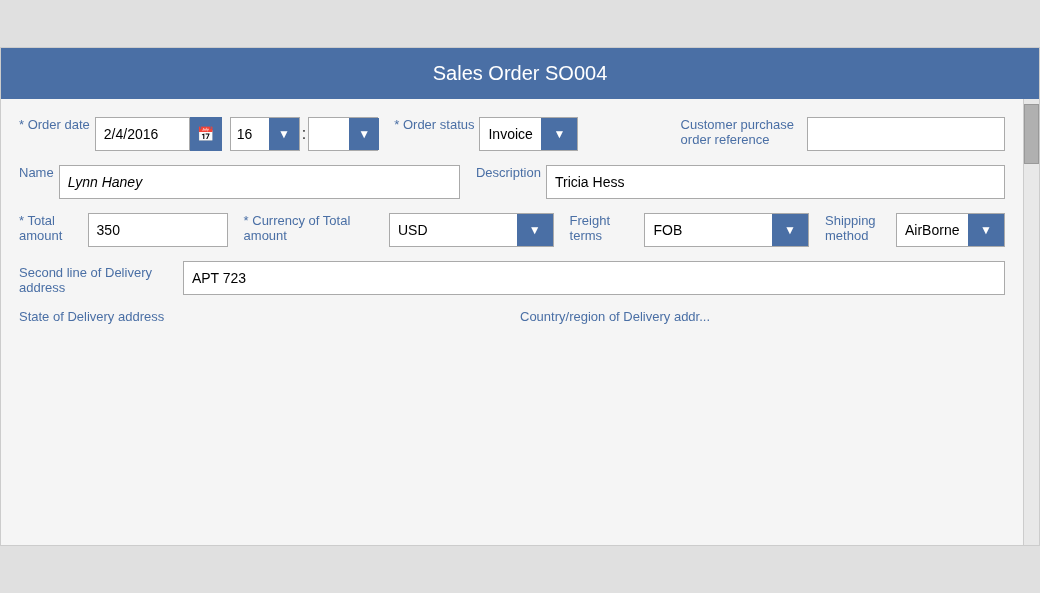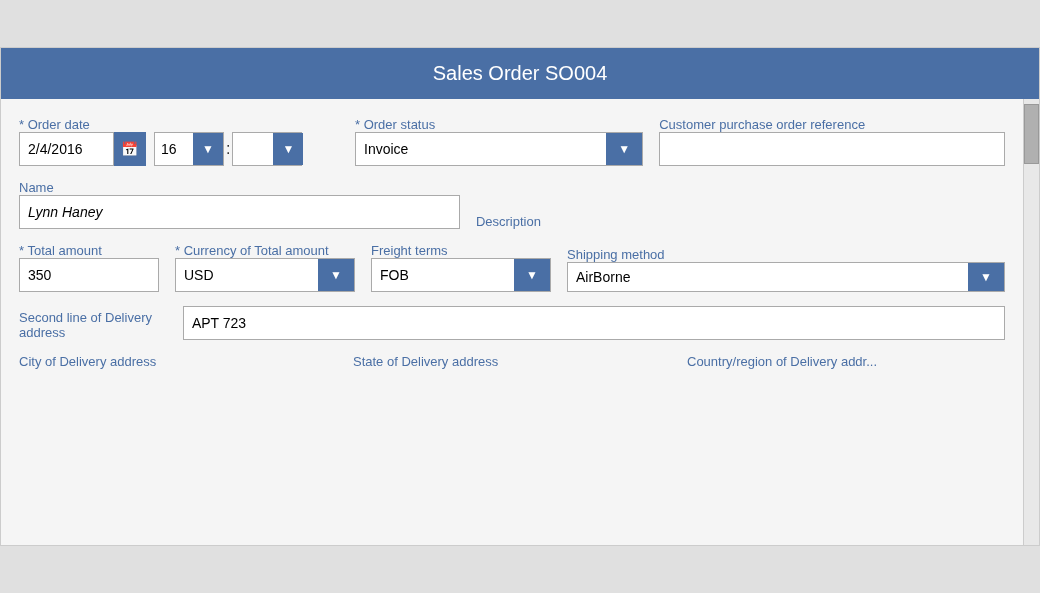--- a/index.html
+++ b/index.html
@@ -83,21 +83,21 @@
 
     .form-row {
       display: flex;
       gap: 16px;
       margin-bottom: 14px;
       align-items: flex-end;
     }
 
     .field-group {
       display: flex;
-      flex-direction: column;
+      gap: 5px;
     }
 
     .field-label {
       font-size: 13px;
       color: #4a6fa5;
     }
 
     .field-label.required::before {
       content: '* ';
       color: #4a6fa5;
@@ -290,20 +290,21 @@
 
       <div class="form-row">
 
         <div class="field-group col-name">
           <label class="field-label">Name</label>
           <input class="text-input" type="text" style="width: 100%; font-style: italic;" value="Lynn Haney">
         </div>
 
         <div class="field-group col-description">
           <label class="field-label">Description</label>
+          <input class="text-input" type="text" style="width: 100%;" value="Tricia Hess">
         </div>
 
       </div>
 
       <div class="form-row">
 
         <div class="field-group col-total">
           <label class="field-label required">Total amount</label>
           <input class="text-input" type="text" style="width: 140px;" value="350">
         </div>
@@ -346,21 +347,20 @@
 
       </div>
 
 
       <div class="form-row" style="flex-direction:row; gap:12px;">
         <label class="field-label">Second line of Delivery address</label>
         <input class="text-input full-width-input" type="text" style="width: 100%;" value="APT 723">
       </div>
 
       <div class="bottom-labels">
-        <span class="bottom-label">City of Delivery address</span>
         <span class="bottom-label">State of Delivery address</span>
         <span class="bottom-label">Country/region of Delivery addr...</span>
       </div>
 
     </div>
 
     <div class="scrollbar-area">
       <div class="scrollbar-thumb"></div>
     </div>
   </div>

